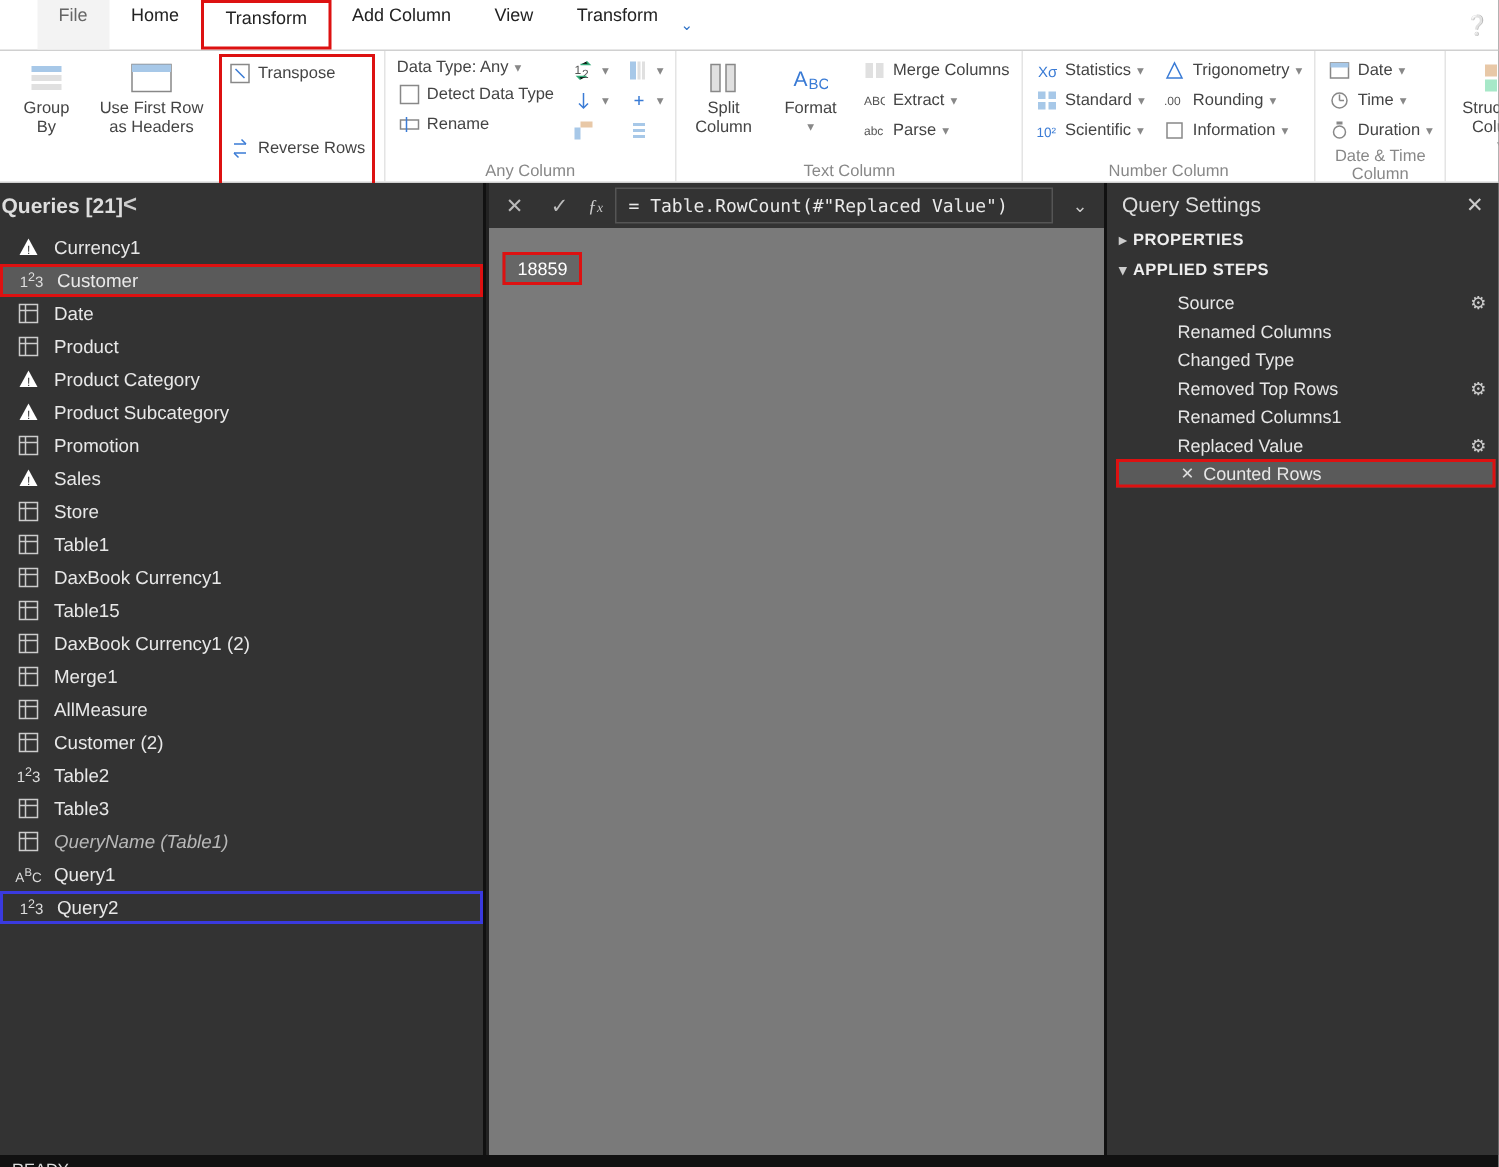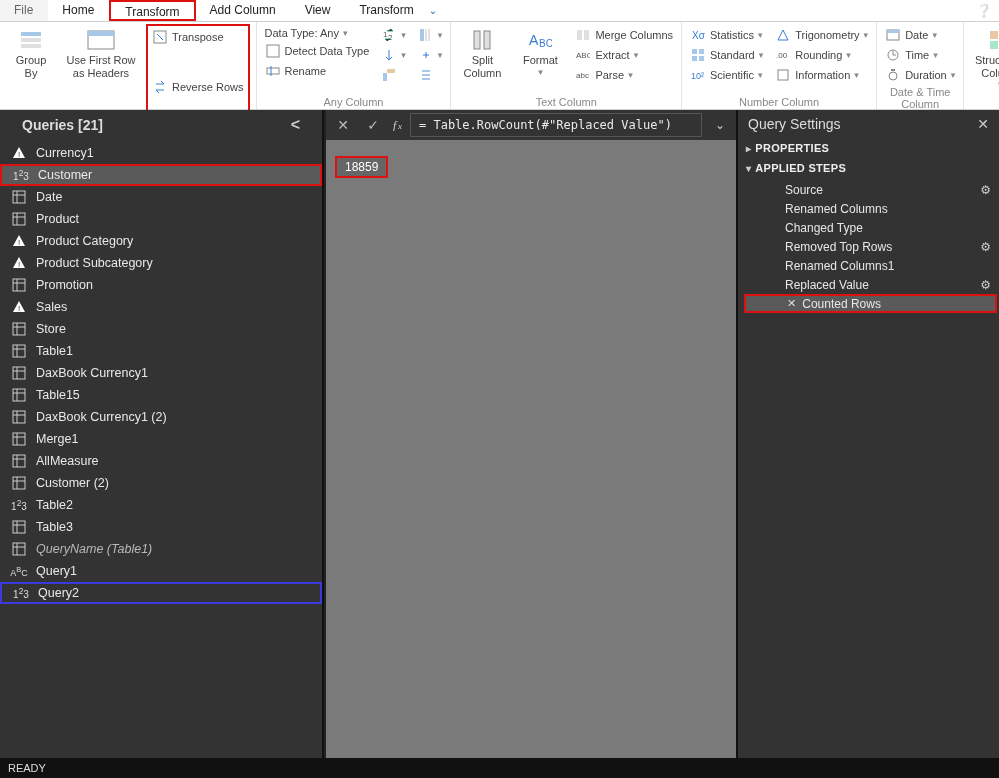--- a/index.html
+++ b/index.html
@@ -8,24 +8,25 @@
     font-family: "Segoe UI", Tahoma, sans-serif;
     font-size: 12px;
     background: #fff;
     overflow: hidden;
     position: relative;
   }
   
   .tab-strip {
     display: flex;
     align-items: stretch;
-    height: 22px;
+    height: 34px;
     border-bottom: 1px solid #d0d0d0;
     background: #fff;
     font-size: 12px;
+    padding-left: 25px;
   }
   .tab {
     padding: 3px 14px;
     color: #222;
     cursor: pointer;
     border-right: 1px solid transparent;
   }
   .tab.file {
     background: #f3f3f3;
     color: #666;
@@ -71,23 +72,23 @@
     display:flex;
     height: 648px;
     background:#333;
   }
   .queries {
     width: 324px; background:#333; color:#ddd;
     display:flex; flex-direction:column;
     border-right: 2px solid #111;
   }
   .queries-header {
-    display:flex; align-items:center; justify-content:space-between;
-    padding: 6px 22px;
-    font-size: 14px; font-weight:600;gap:44px;
+    display:flex; align-items:center; justify-content:flex-start;
+    padding: 6px 1px;
+    font-size: 14px; font-weight:600;
   }
   .q-list { flex:1; overflow:auto; padding:2px 0;}
   .q-item {
     display:flex; align-items:center; gap:8px;
     padding: 2px 10px; height:22px;
     color:#e8e8e8; font-size:12.5px; cursor:pointer;
   }
   .q-item.selected { background:#5a5a5a; }
   .q-item .qicon { width:18px; display:inline-flex; justify-content:center;}
   .q-item.italic { font-style: italic; color:#b8b8b8;}

